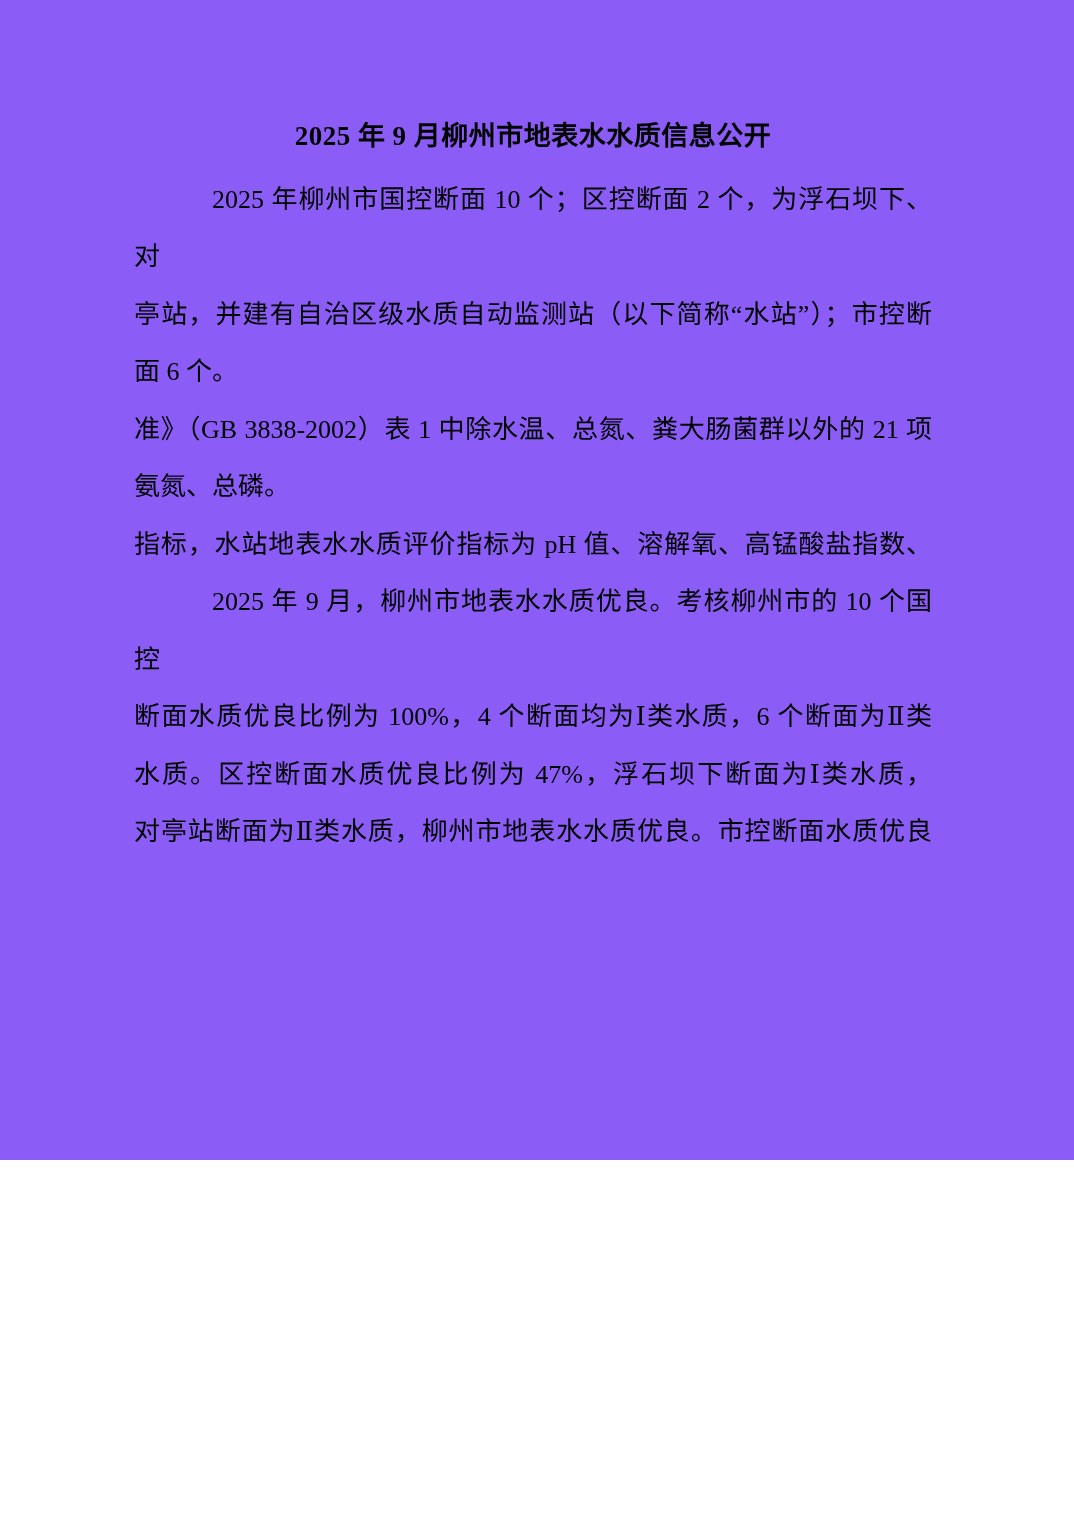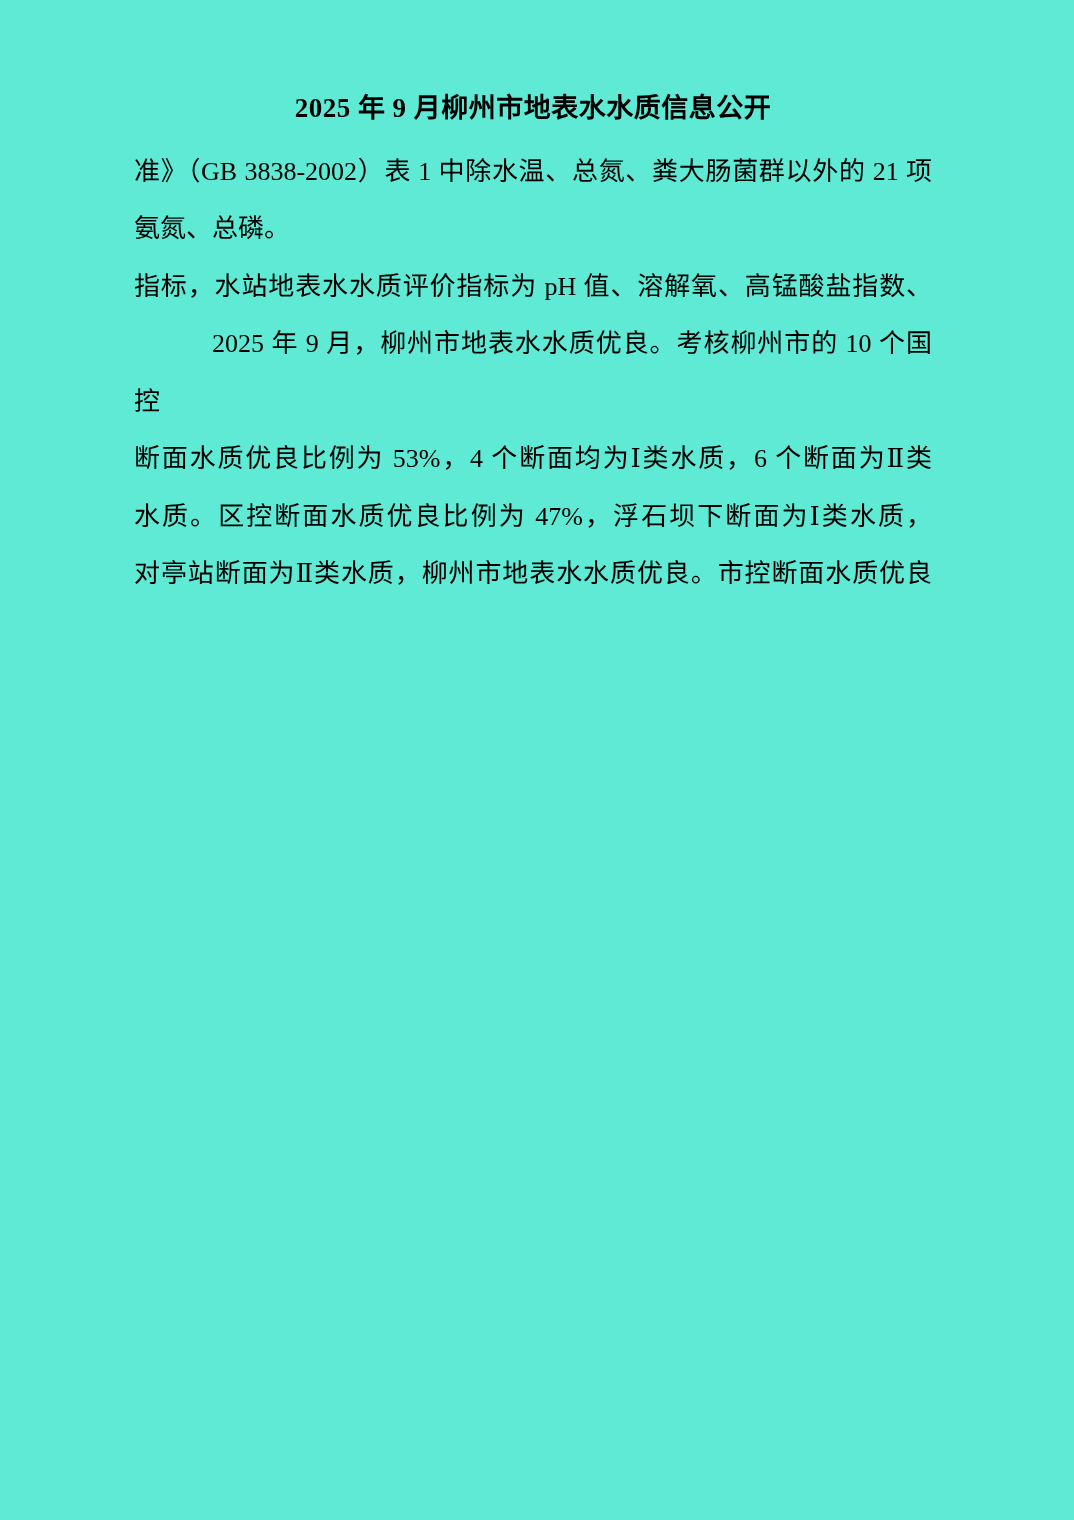--- a/index.html
+++ b/index.html
@@ -10,23 +10,23 @@
   body {
     width: 1074px;
     height: 1520px;
     overflow: hidden;
     font-family: "Liberation Serif", "DejaVu Serif", serif;
     color: #000000;
   }
   .doc-page {
     box-sizing: border-box;
     width: 1074px;
-    height: 1520px;
-    padding: 80px 142px 0 134px;
-    background: #5eead4;
+    height: 1160px;
+    padding: 108px 142px 0 134px;
+    background: #8b5cf6;
   }
   .doc-title {
     margin: 0 0 5px 0;
     font-size: 27px;
     font-weight: bold;
     text-align: center;
     line-height: 57.5px;
     letter-spacing: 0.5px;
   }
   .para {
@@ -48,27 +48,32 @@
     text-indent: 78px;
   }
 </style>
 </head>
 <body>
 
 <div class="doc-page">
 
   <h1 class="doc-title">2025 年 9 月柳州市地表水水质信息公开</h1>
 
+  <div class="para">
+    <div class="text-line indent">2025 年柳州市国控断面 10 个；区控断面 2 个，为浮石坝下、对</div>
+    <div class="text-line">亭站，并建有自治区级水质自动监测站（以下简称“水站”）；市控断</div>
+    <div class="text-line last">面 6 个。</div>
+  </div>
 
   <div class="para">
     <div class="text-line">准》（GB 3838-2002）表 1 中除水温、总氮、粪大肠菌群以外的 21 项</div>
     <div class="text-line last">氨氮、总磷。</div>
     <div class="text-line">指标，水站地表水水质评价指标为 pH 值、溶解氧、高锰酸盐指数、</div>
   </div>
 
   <div class="para">
     <div class="text-line indent">2025 年 9 月，柳州市地表水水质优良。考核柳州市的 10 个国控</div>
-    <div class="text-line">断面水质优良比例为 53%，4 个断面均为Ⅰ类水质，6 个断面为Ⅱ类</div>
+    <div class="text-line">断面水质优良比例为 100%，4 个断面均为Ⅰ类水质，6 个断面为Ⅱ类</div>
     <div class="text-line">水质。区控断面水质优良比例为 47%，浮石坝下断面为Ⅰ类水质，</div>
     <div class="text-line">对亭站断面为Ⅱ类水质，柳州市地表水水质优良。市控断面水质优良</div>
   </div>
 
 </div>
 
 </body></html>

